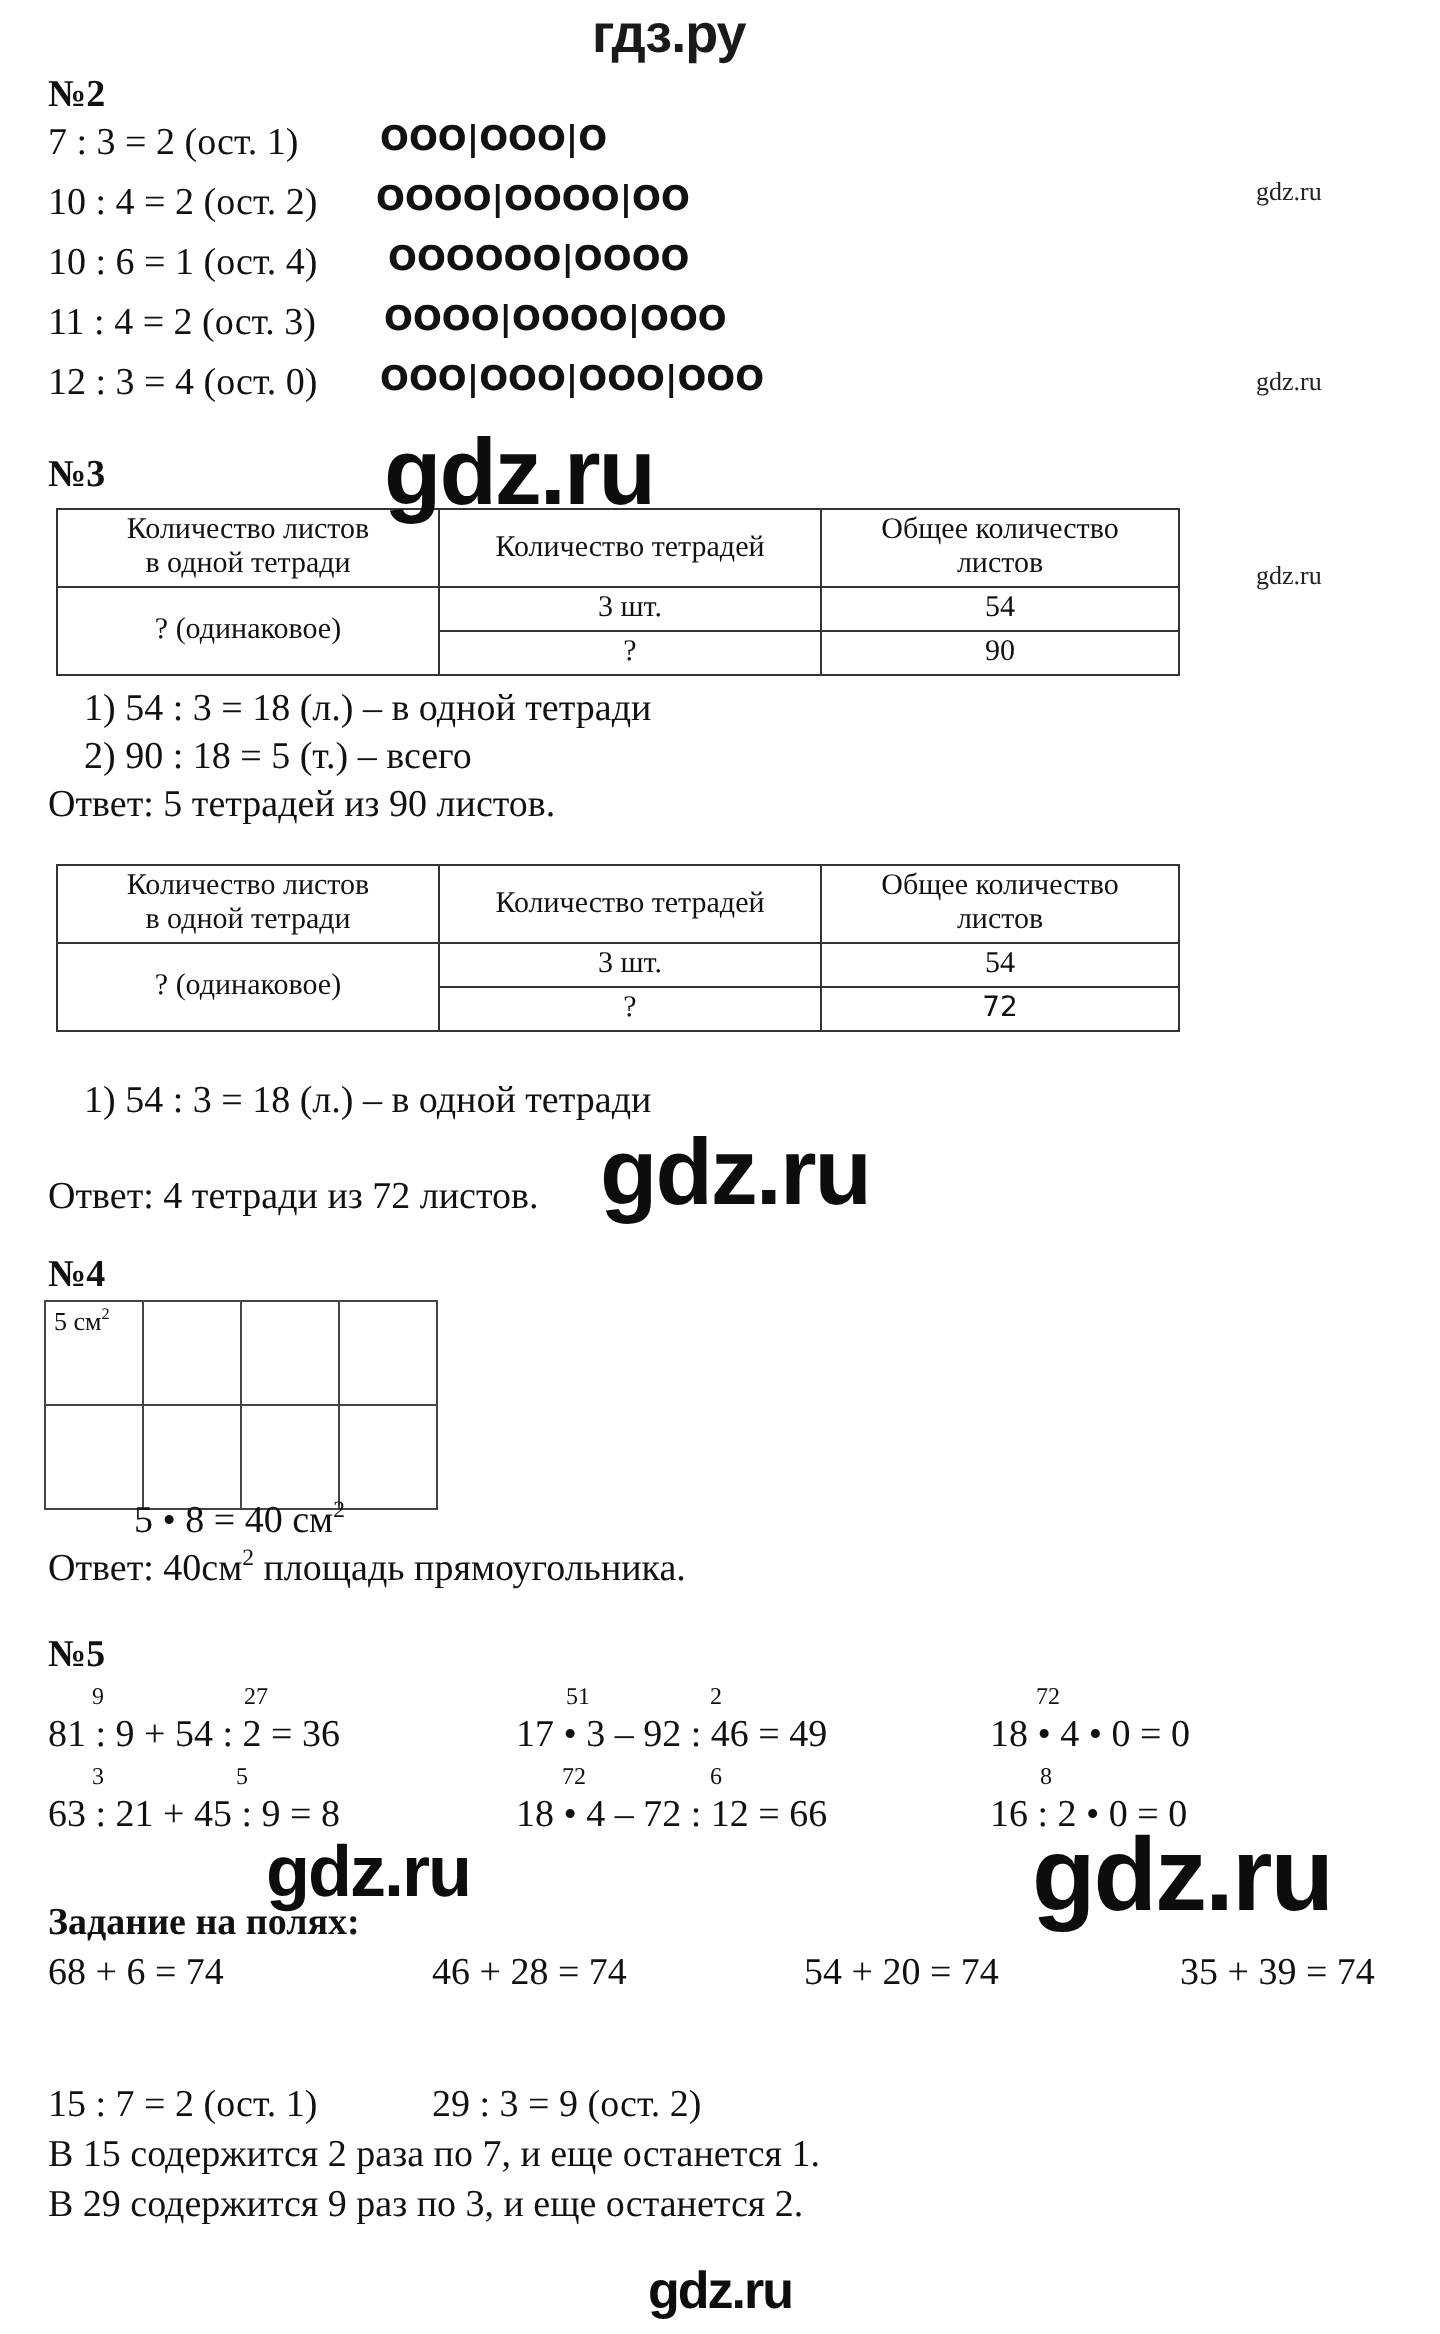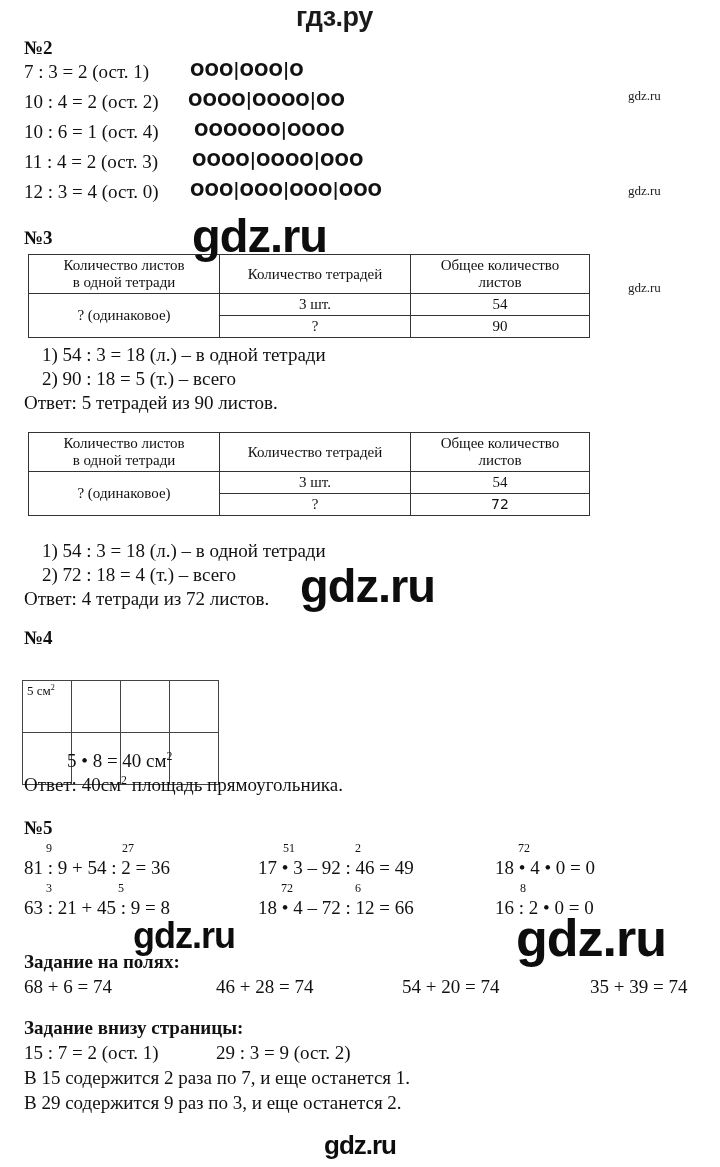--- a/index.html
+++ b/index.html
@@ -161,28 +161,27 @@
       <td class="c3 thin">54</td>
     </tr>
     <tr>
       <td class="c2 thin">?</td>
       <td class="c3 thin alt">72</td>
     </tr>
   </tbody>
     </table>
 
   <div class="abs tnum" style="left:42px;top:541px;">1) 54 : 3 = 18 (л.) – в одной тетради</div>
-  <div class="abs tnum" style="left:42px;top:565px;">2) 72 : 18 = 4 (т.) – всего</div>
   <div class="abs tnum" style="left:24px;top:589px;">Ответ: 4 тетради из 72 листов.</div>
 
   <div class="wm-big" style="left:300px;top:558px;font-size:47px;">gdz.ru</div>
 
   <div class="abs hdr" style="left:24px;top:628px;">№4</div>
 
-  <table class="grid4" style="left:22px;top:680px;padding-left:24px;">
+  <table class="grid4" style="left:22px;top:650px;padding-left:24px;">
     <tbody>
         <tr>
       <td><span>5 см</span><sup>2</sup></td>
       <td></td>
       <td></td>
       <td></td>
     </tr>
     <tr>
       <td></td>
       <td></td>
@@ -222,21 +221,20 @@
 
   <div class="wm-big" style="left:133px;top:915px;font-size:36px;">gdz.ru</div>
   <div class="wm-big" style="left:516px;top:908px;font-size:52px;">gdz.ru</div>
 
   <div class="abs hdr" style="left:24px;top:952px;">Задание на полях:</div>
   <div class="abs tnum" style="left:24px;top:977px;">68 + 6 = 74</div>
   <div class="abs tnum" style="left:216px;top:977px;">46 + 28 = 74</div>
   <div class="abs tnum" style="left:402px;top:977px;">54 + 20 = 74</div>
   <div class="abs tnum" style="left:590px;top:977px;">35 + 39 = 74</div>
 
-  <div class="abs hdr" style="left:24px;top:1018px;">Задание внизу страницы:</div>
   <div class="abs tnum" style="left:24px;top:1043px;">15 : 7 = 2 (ост. 1)</div>
   <div class="abs tnum" style="left:216px;top:1043px;">29 : 3 = 9 (ост. 2)</div>
   <div class="abs tnum" style="left:24px;top:1068px;text-align:right;">В 15 содержится 2 раза по 7, и еще останется 1.</div>
   <div class="abs tnum" style="left:24px;top:1093px;">В 29 содержится 9 раз по 3, и еще останется 2.</div>
 
   <div class="wm-big" style="left:324px;top:1130px;font-size:26px;">gdz.ru</div>
 
 </div>
 
 </body></html>

